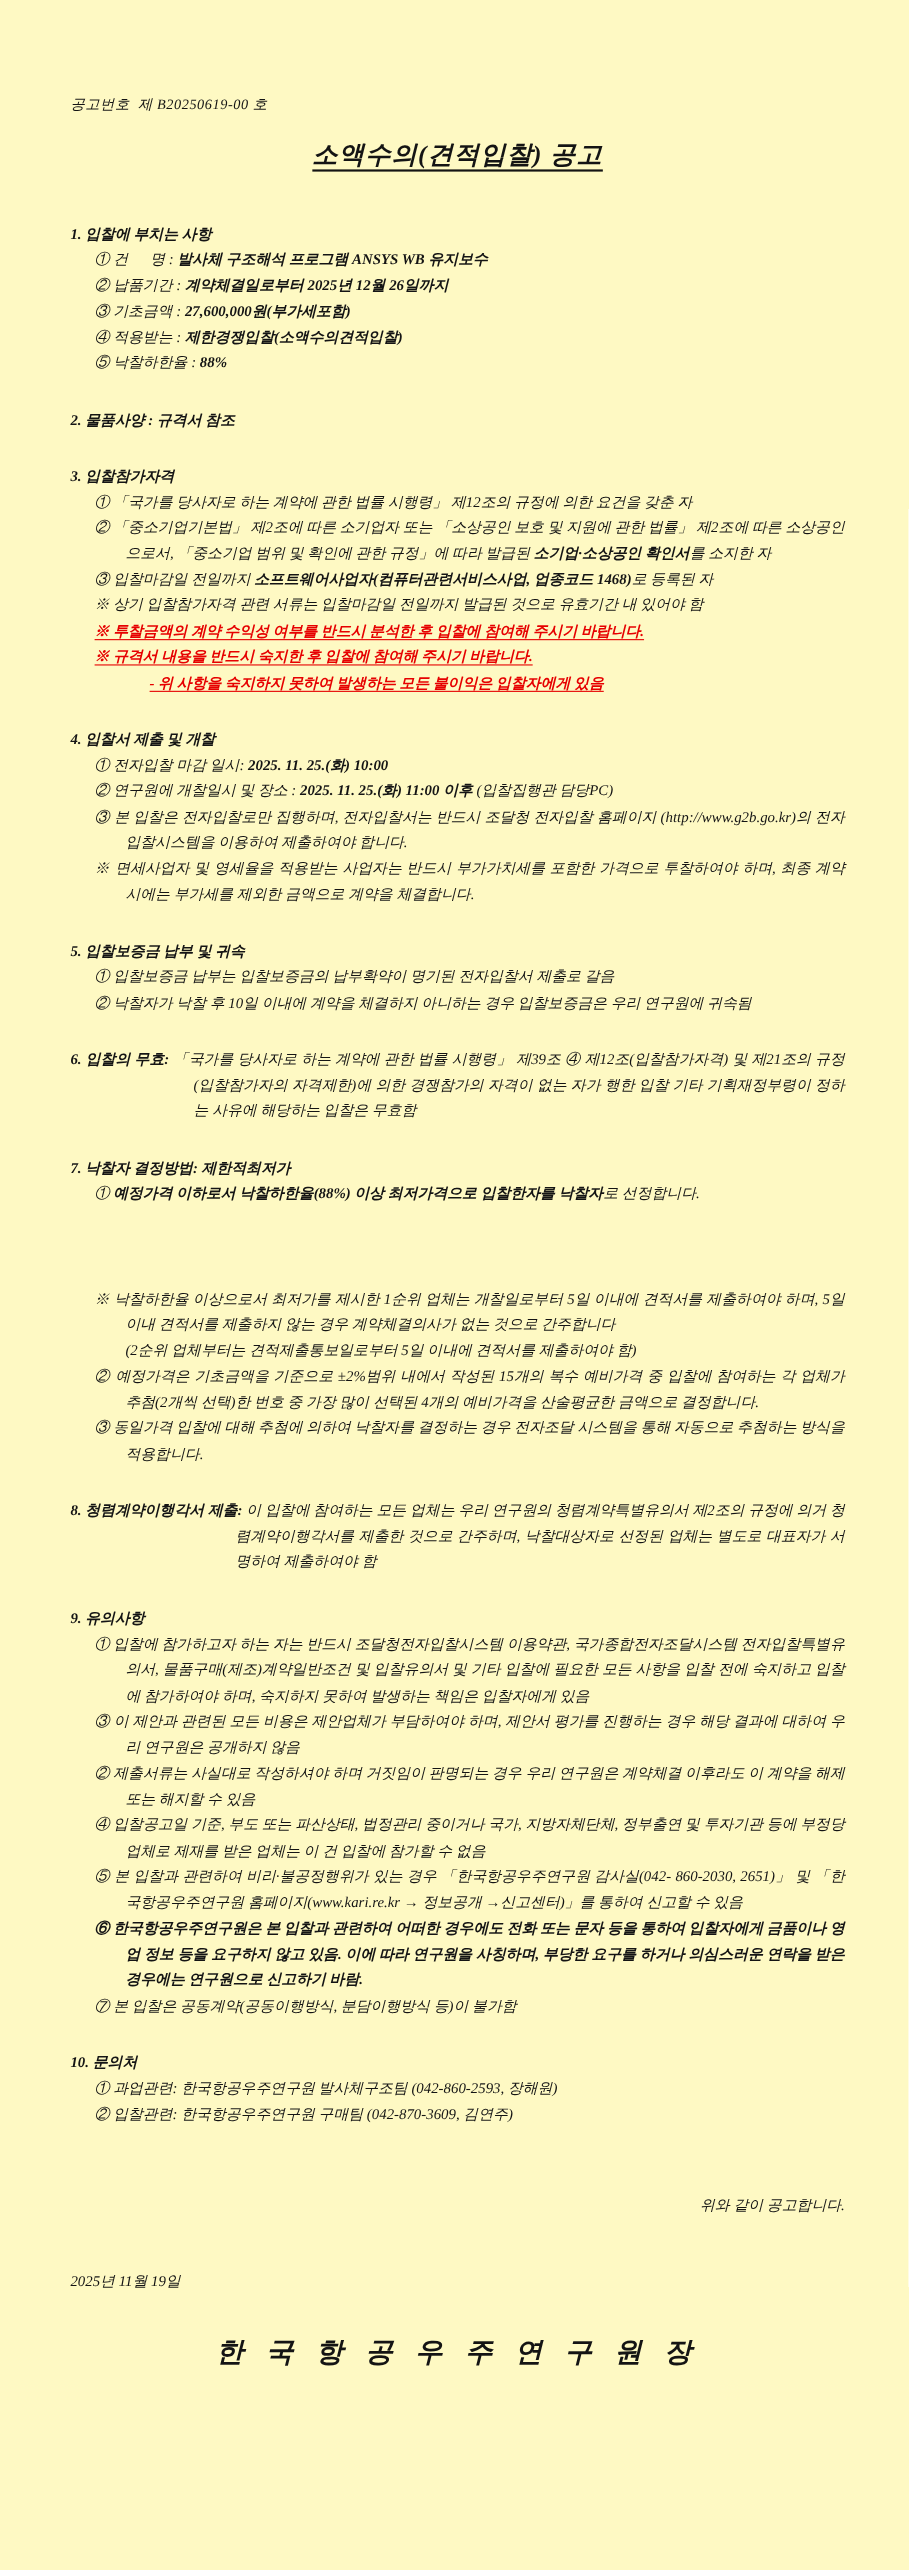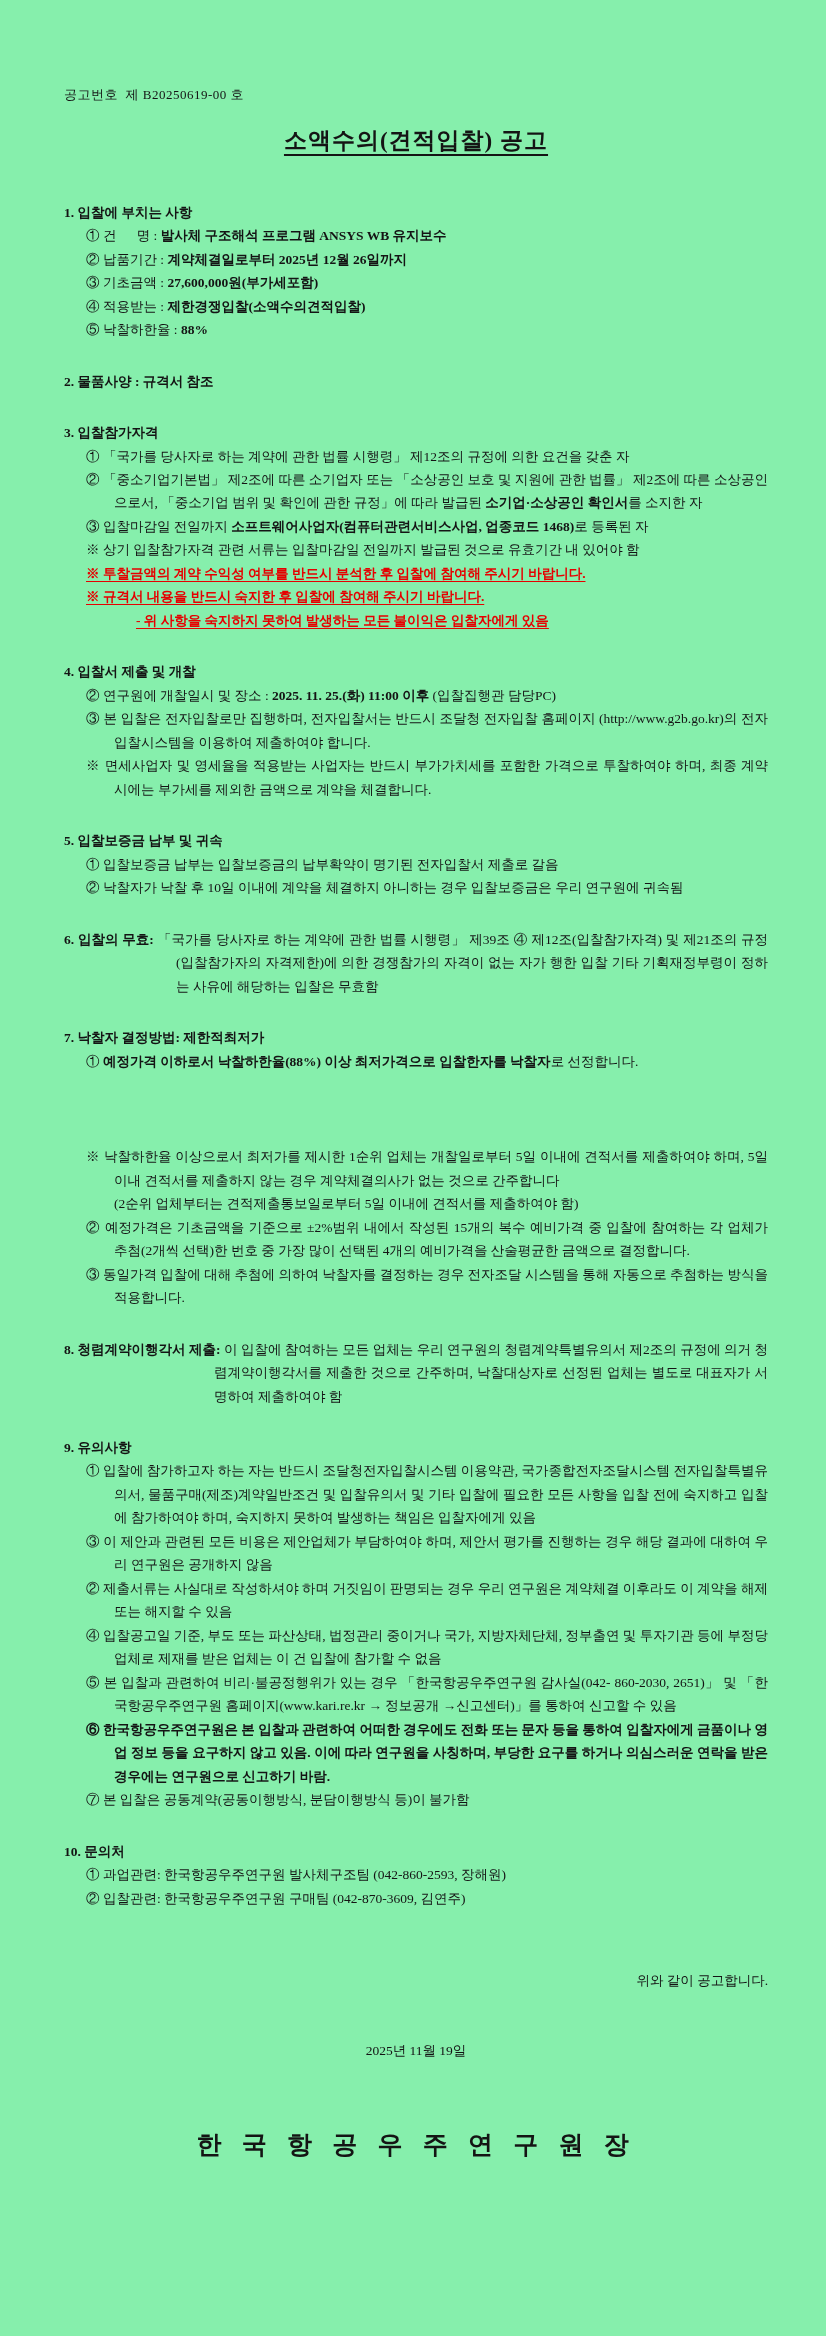--- a/index.html
+++ b/index.html
@@ -1,25 +1,26 @@
 <!DOCTYPE html>
 <html lang="ko"><head>
 <meta charset="utf-8">
 <style>
   html,body { margin:0; padding:0; background:#ffffff; }
   .page {
     position:relative;
     width:826px; height:2336px;
     box-sizing:border-box;
     padding:84px 58px 0 64px;
-    background:#86efac;
+    background:#fef9c3;
     font-family:"Liberation Serif","DejaVu Serif",serif;
     font-size:13.5px;
     color:#141414;
     overflow:hidden;
+    font-style:italic;
   }
   .line { line-height:1.74; text-align:justify; }
   .line span { white-space:pre-wrap; }
 
   [data-type="docno"]   { font-size:13px; letter-spacing:0.5px; text-align:left; }
   [data-type="title"]   { text-align:center; margin-top:14px; font-size:23px; font-weight:bold; letter-spacing:1px; }
   [data-type="title"] span { text-decoration:underline; text-underline-offset:6px; }
 
   [data-type="heading"] { font-weight:bold; margin-top:28px; }
   [data-name="section-1-heading"] { margin-top:40px; }
@@ -32,22 +33,22 @@
   [data-type="red-note"] span,
   [data-type="red-sub"] span { text-decoration:underline; text-underline-offset:3px; }
 
   [data-type="para-hang-6"] { margin-top:28px; padding-left:112px; text-indent:-112px; }
   [data-type="para-hang-8"] { margin-top:28px; padding-left:150px; text-indent:-150px; }
 
   [data-type="sub"]     { padding-left:50px; }
   [data-type="gap"]     { height:72px; }
 
   [data-type="closing"] { text-align:right; margin-top:59px; }
-  [data-type="date"]    { text-align:center; margin-top:46px; }
-  [data-type="signature"]{ text-align:center; margin-top:61px; font-size:25px; font-weight:600; letter-spacing:7px; }
+  [data-type="date"]    { margin-top:46px; }
+  [data-type="signature"]{ text-align:center; margin-top:31px; font-size:25px; font-weight:600; letter-spacing:7px; }
 
   .b { font-weight:bold; }
 </style>
 </head>
 <body>
 
 <div class="page" data-name="document-page">
   <div id="doc-body" data-name="document-body">
       <div class="line" data-type="docno" data-name="notice-number"><span data-name="doc-text">공고번호  제 B20250619-00 호</span></div>
       <div class="line" data-type="title" data-name="document-title"><span data-name="doc-text">소액수의(견적입찰) 공고</span></div>
@@ -60,20 +61,21 @@
       <div class="line" data-type="heading" data-name="section-2-heading"><span data-name="doc-text">2. 물품사양 : 규격서 참조</span></div>
       <div class="line" data-type="heading" data-name="section-3-heading"><span data-name="doc-text">3. 입찰참가자격</span></div>
       <div class="line" data-type="item" data-name="doc-line"><span data-name="doc-text">① 「국가를 당사자로 하는 계약에 관한 법률 시행령」 제12조의 규정에 의한 요건을 갖춘 자</span></div>
       <div class="line" data-type="item" data-name="doc-line"><span data-name="doc-text">② 「중소기업기본법」 제2조에 따른 소기업자 또는 「소상공인 보호 및 지원에 관한 법률」 제2조에 따른 소상공인으로서, 「중소기업 범위 및 확인에 관한 규정」에 따라 발급된 </span><span class="b" data-name="doc-text">소기업·소상공인 확인서</span><span data-name="doc-text">를 소지한 자</span></div>
       <div class="line" data-type="item" data-name="doc-line"><span data-name="doc-text">③ 입찰마감일 전일까지 </span><span class="b" data-name="doc-text">소프트웨어사업자(컴퓨터관련서비스사업, 업종코드 1468)</span><span data-name="doc-text">로 등록된 자</span></div>
       <div class="line" data-type="note" data-name="doc-line"><span data-name="doc-text">※ 상기 입찰참가자격 관련 서류는 입찰마감일 전일까지 발급된 것으로 유효기간 내 있어야 함</span></div>
       <div class="line" data-type="red-note" data-name="doc-line"><span data-name="doc-text">※ 투찰금액의 계약 수익성 여부를 반드시 분석한 후 입찰에 참여해 주시기 바랍니다.</span></div>
       <div class="line" data-type="red-note" data-name="doc-line"><span data-name="doc-text">※ 규격서 내용을 반드시 숙지한 후 입찰에 참여해 주시기 바랍니다.</span></div>
       <div class="line" data-type="red-sub" data-name="doc-line"><span data-name="doc-text">- 위 사항을 숙지하지 못하여 발생하는 모든 불이익은 입찰자에게 있음</span></div>
       <div class="line" data-type="heading" data-name="section-4-heading"><span data-name="doc-text">4. 입찰서 제출 및 개찰</span></div>
+      <div class="line" data-type="item" data-name="doc-line"><span data-name="doc-text">① 전자입찰 마감 일시: </span><span class="b" data-name="doc-text">2025. 11. 25.(화) 10:00</span></div>
       <div class="line" data-type="item" data-name="doc-line"><span data-name="doc-text">② 연구원에 개찰일시 및 장소 : </span><span class="b" data-name="doc-text">2025. 11. 25.(화) 11:00 이후</span><span data-name="doc-text"> (입찰집행관 담당PC)</span></div>
       <div class="line" data-type="item" data-name="doc-line"><span data-name="doc-text">③ 본 입찰은 전자입찰로만 집행하며, 전자입찰서는 반드시 조달청 전자입찰 홈페이지 (http://www.g2b.go.kr)의 전자입찰시스템을 이용하여 제출하여야 합니다.</span></div>
       <div class="line" data-type="note" data-name="doc-line"><span data-name="doc-text">※ 면세사업자 및 영세율을 적용받는 사업자는 반드시 부가가치세를 포함한 가격으로 투찰하여야 하며, 최종 계약 시에는 부가세를 제외한 금액으로 계약을 체결합니다.</span></div>
       <div class="line" data-type="heading" data-name="section-5-heading"><span data-name="doc-text">5. 입찰보증금 납부 및 귀속</span></div>
       <div class="line" data-type="item" data-name="doc-line"><span data-name="doc-text">① 입찰보증금 납부는 입찰보증금의 납부확약이 명기된 전자입찰서 제출로 갈음</span></div>
       <div class="line" data-type="item" data-name="doc-line"><span data-name="doc-text">② 낙찰자가 낙찰 후 10일 이내에 계약을 체결하지 아니하는 경우 입찰보증금은 우리 연구원에 귀속됨</span></div>
       <div class="line" data-type="para-hang-6" data-name="section-6-paragraph"><span class="b" data-name="doc-text">6. 입찰의 무효:</span><span data-name="doc-text"> 「국가를 당사자로 하는 계약에 관한 법률 시행령」 제39조 ④ 제12조(입찰참가자격) 및 제21조의 규정(입찰참가자의 자격제한)에 의한 경쟁참가의 자격이 없는 자가 행한 입찰 기타 기획재정부령이 정하는 사유에 해당하는 입찰은 무효함</span></div>
       <div class="line" data-type="heading" data-name="section-7-heading"><span data-name="doc-text">7. 낙찰자 결정방법: 제한적최저가</span></div>
       <div class="line" data-type="item" data-name="doc-line"><span data-name="doc-text">① </span><span class="b" data-name="doc-text">예정가격 이하로서 낙찰하한율(88%) 이상 최저가격으로 입찰한자를 낙찰자</span><span data-name="doc-text">로 선정합니다.</span></div>
       <div class="line" data-type="gap" data-name="page-break-gap"></div>

